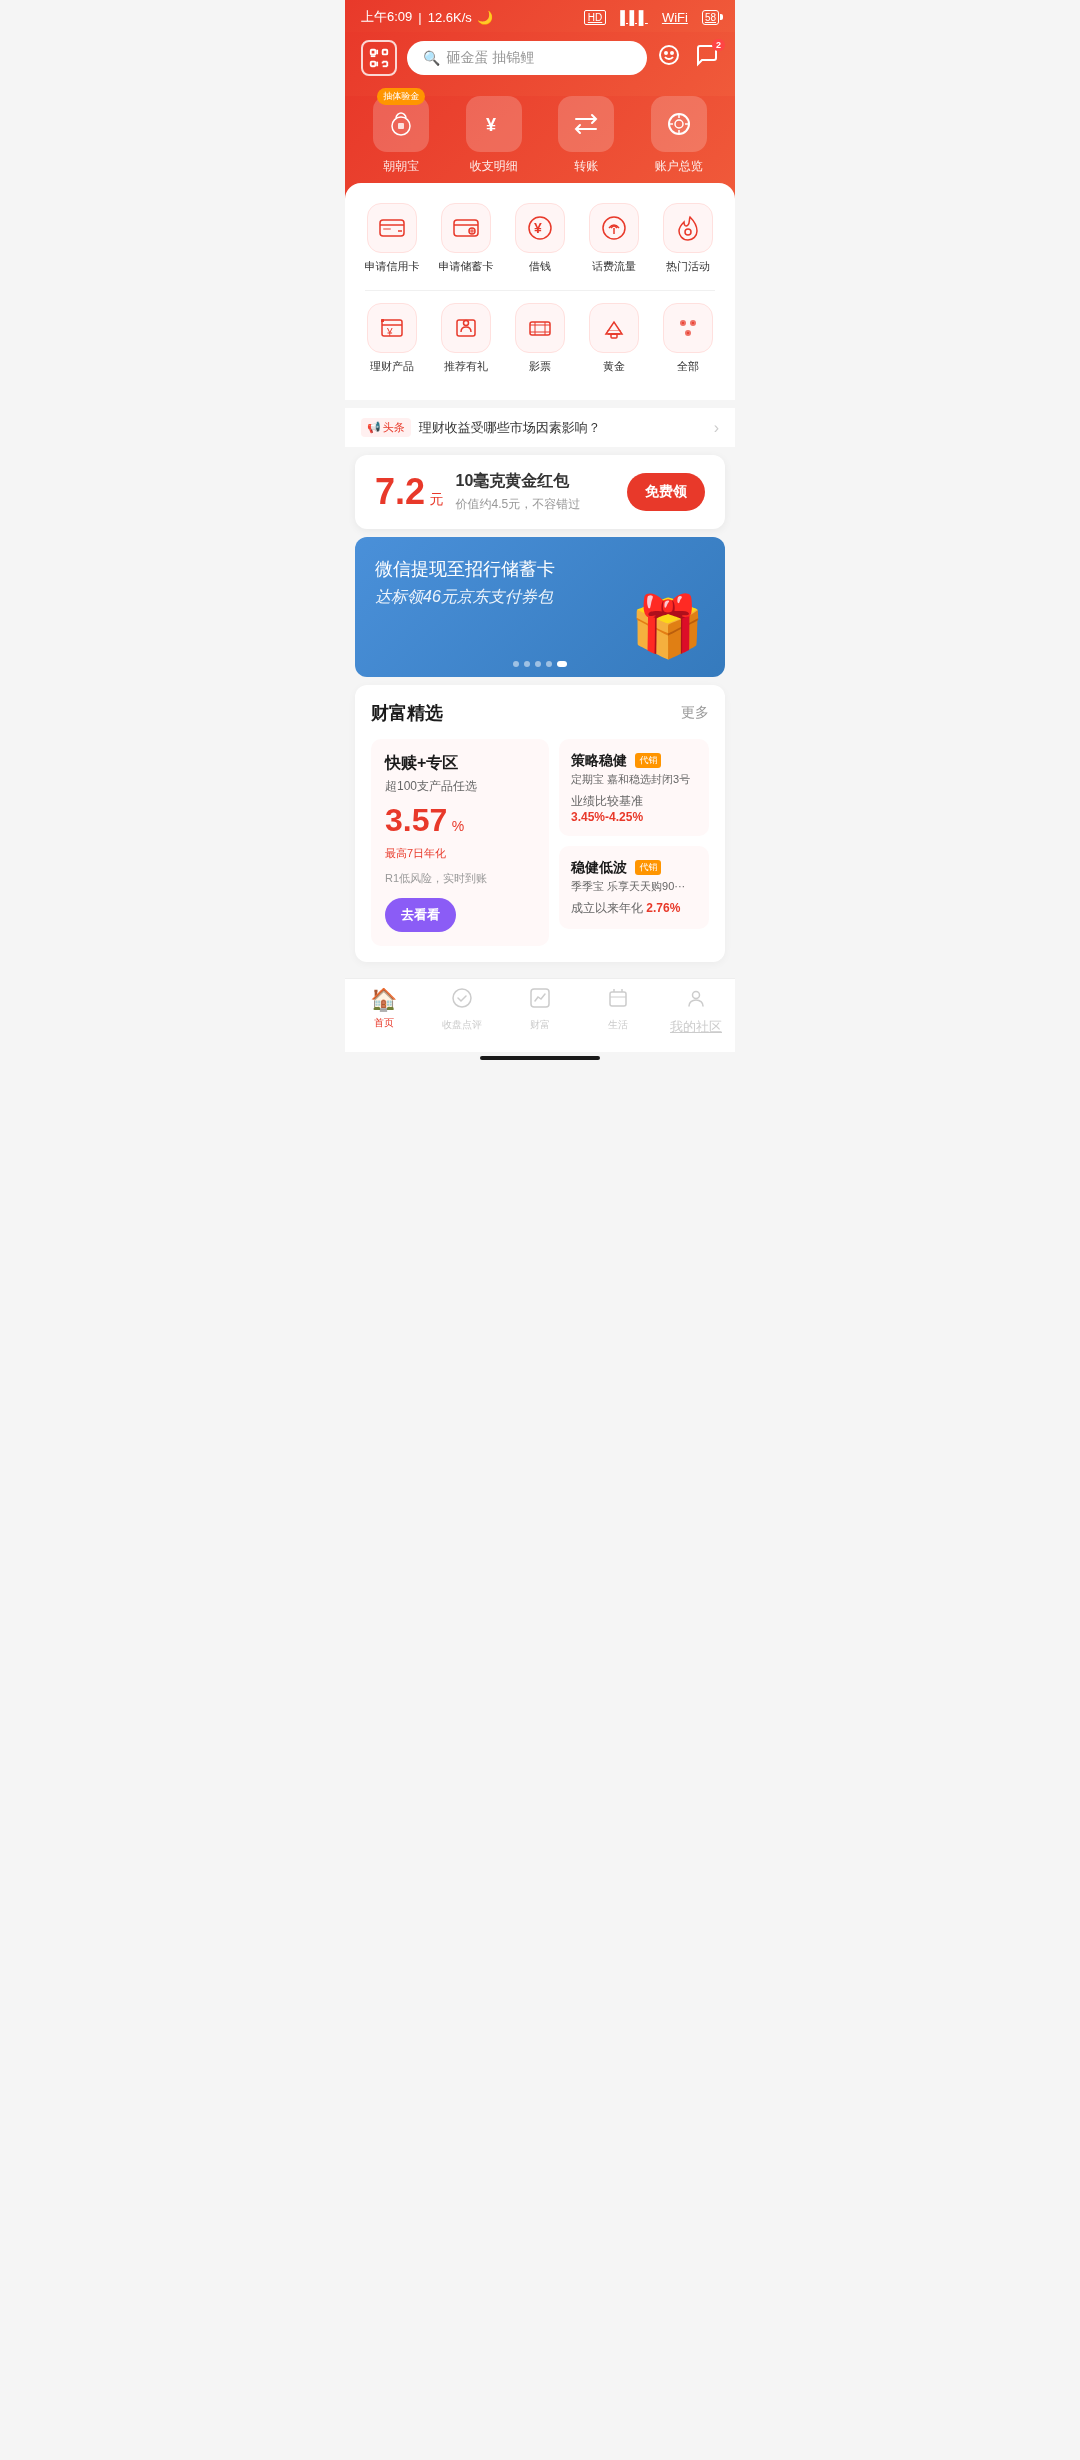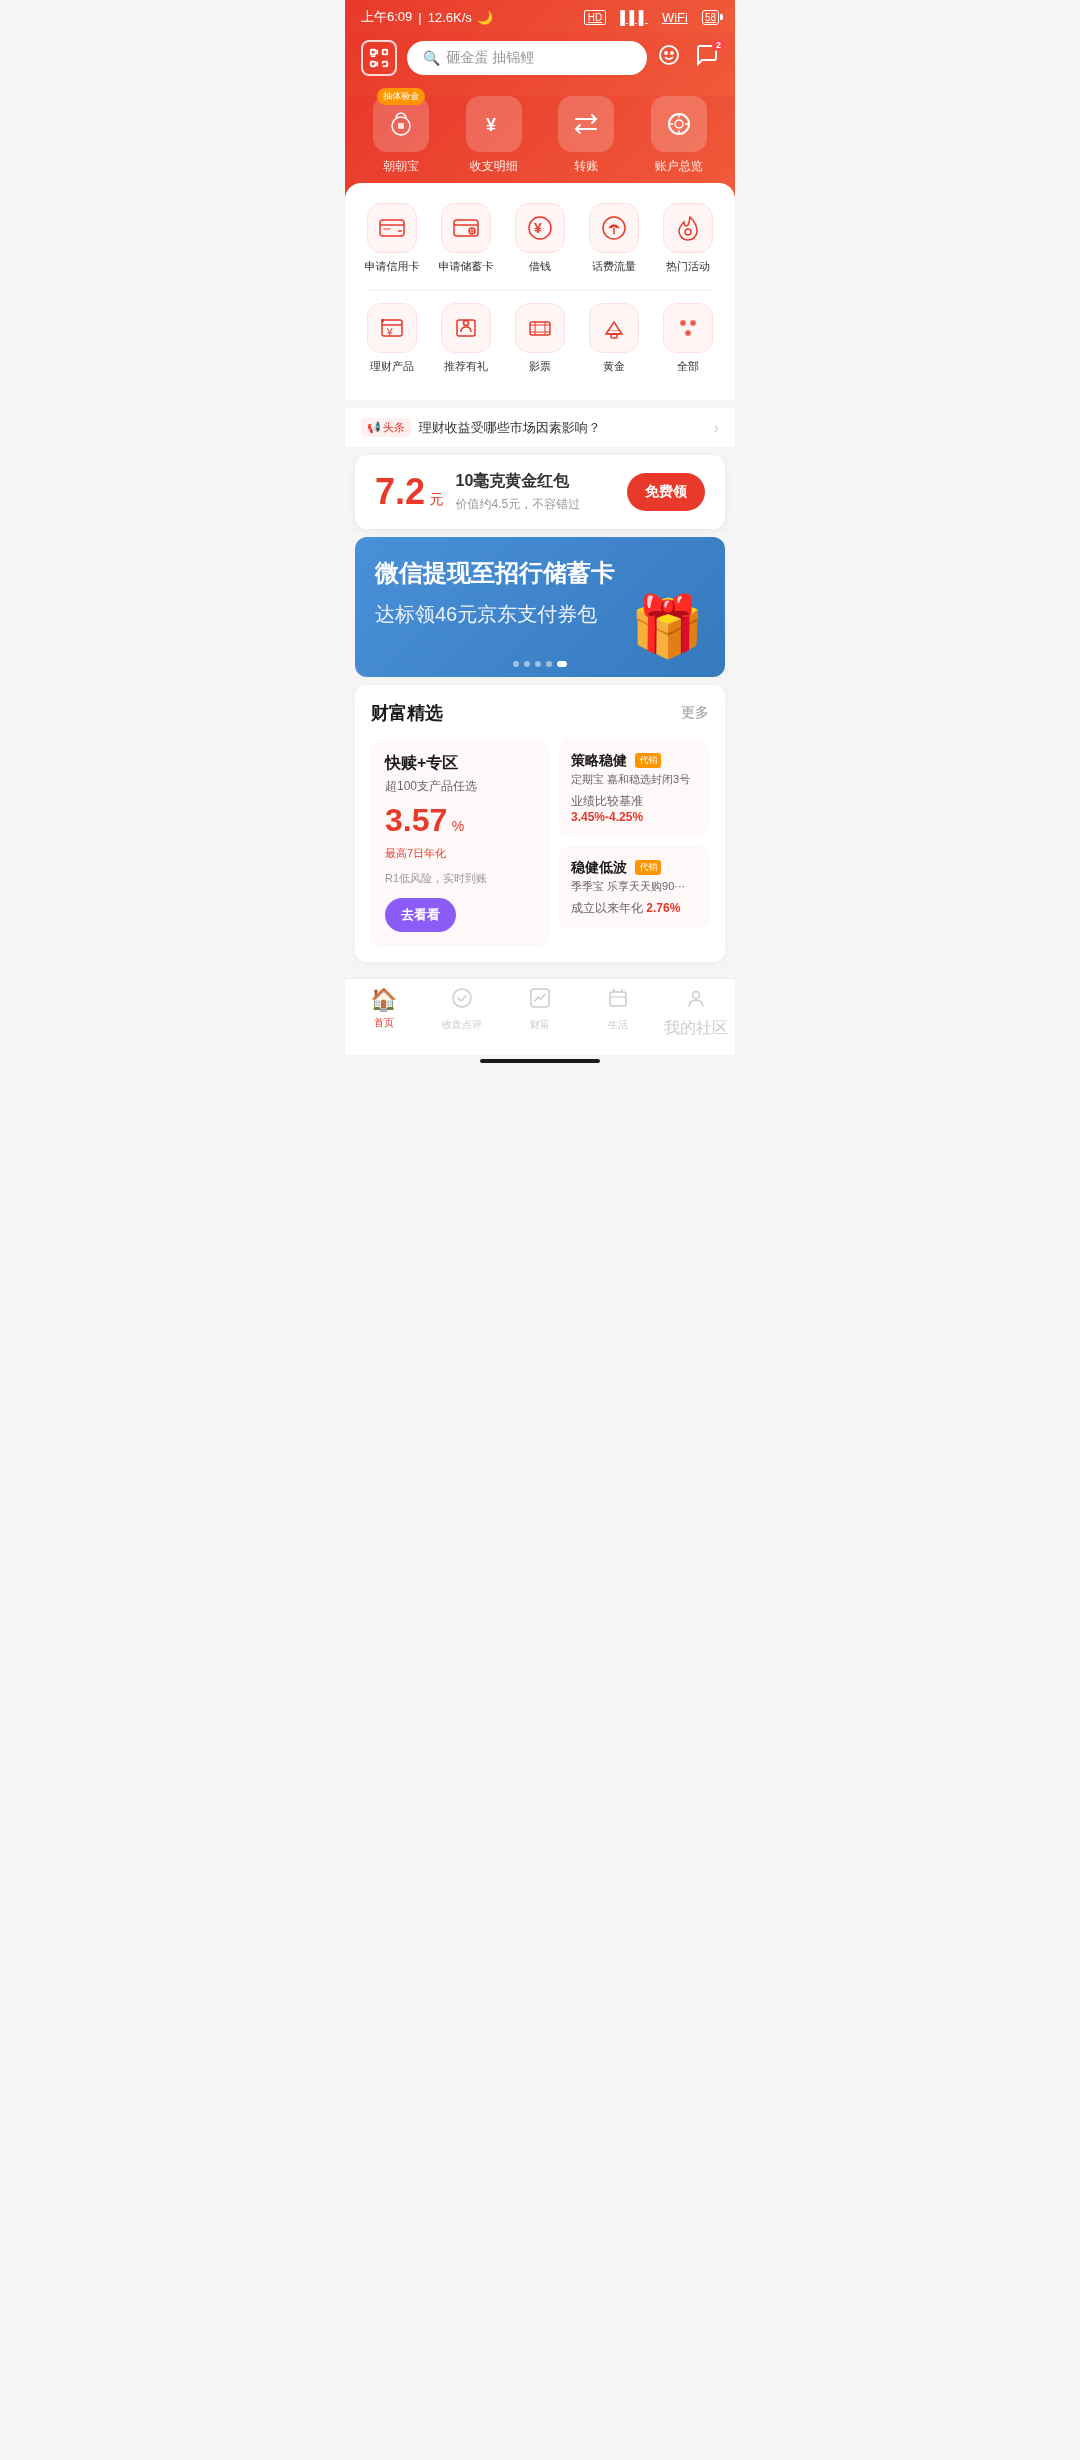--- a/index.html
+++ b/index.html
@@ -233,22 +233,22 @@
       border-radius: 12px;
       overflow: hidden;
       height: 140px;
       background: linear-gradient(135deg, #4a90d9 0%, #357abd 100%);
       position: relative;
     }
     .banner-content {
       padding: 20px;
       color: white;
     }
-    .banner-title { font-size: 24px; font-weight: bold; margin-bottom: 12px; }
-    .banner-sub { font-size: 20px; opacity: 0.9; }
+    .banner-title { font-size: 18px; font-weight: normal; margin-bottom: 6px; }
+    .banner-sub { font-size: 16px; opacity: 0.9; font-style: italic; }
     .banner-dots {
       position: absolute;
       bottom: 10px;
       left: 50%;
       transform: translateX(-50%);
       display: flex;
       gap: 5px;
     }
     .dot {
       width: 6px;
@@ -712,17 +712,17 @@
     </span>
     <span class="nav-label">生活</span>
   </div>
   <div class="nav-item">
     <span class="nav-icon">
       <svg width="22" height="22" viewBox="0 0 22 22" fill="none">
         <circle cx="11" cy="8" r="3.5" stroke="#ccc" stroke-width="1.5"></circle>
         <path d="M4 19 C4 15.5 7 13 11 13 C15 13 18 15.5 18 19" stroke="#ccc" stroke-width="1.5" stroke-linecap="round"></path>
       </svg>
     </span>
-    <span class="nav-label" style="color:#ccc;font-size:16px;">我的社区</span>
+    <span class="nav-label" style="color:#ccc;font-size:13px;text-decoration:underline;">我的社区</span>
   </div>
 </div>
 
 <div class="bottom-indicator"></div>
 
 </body></html>

